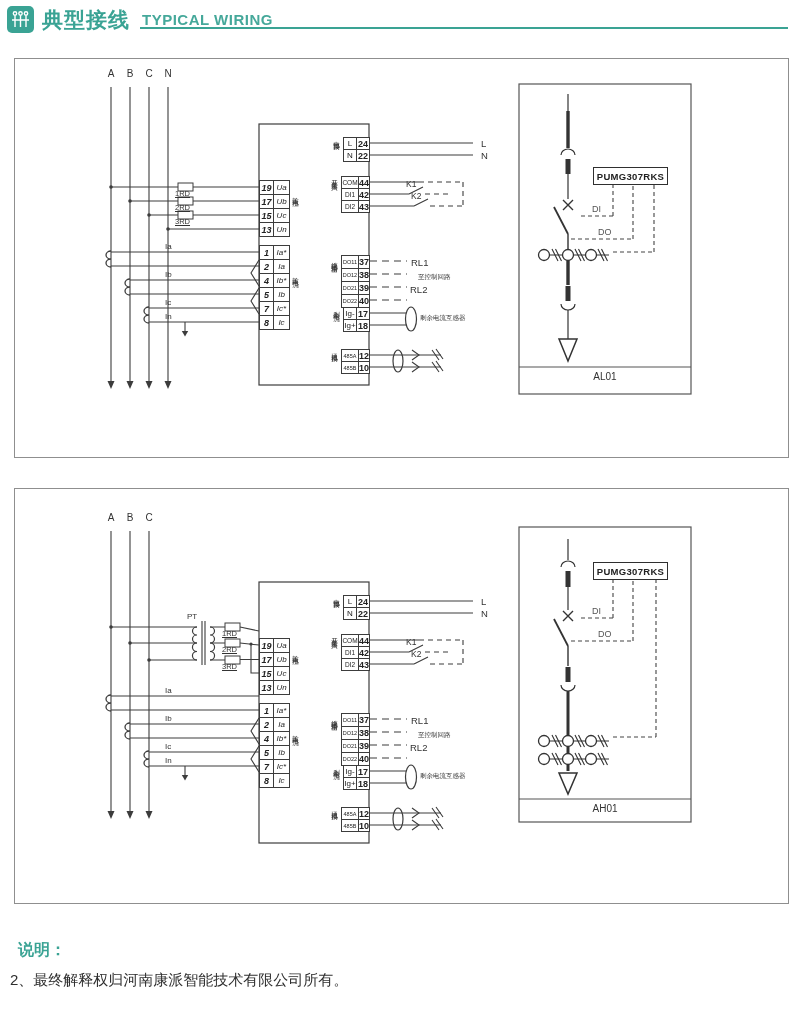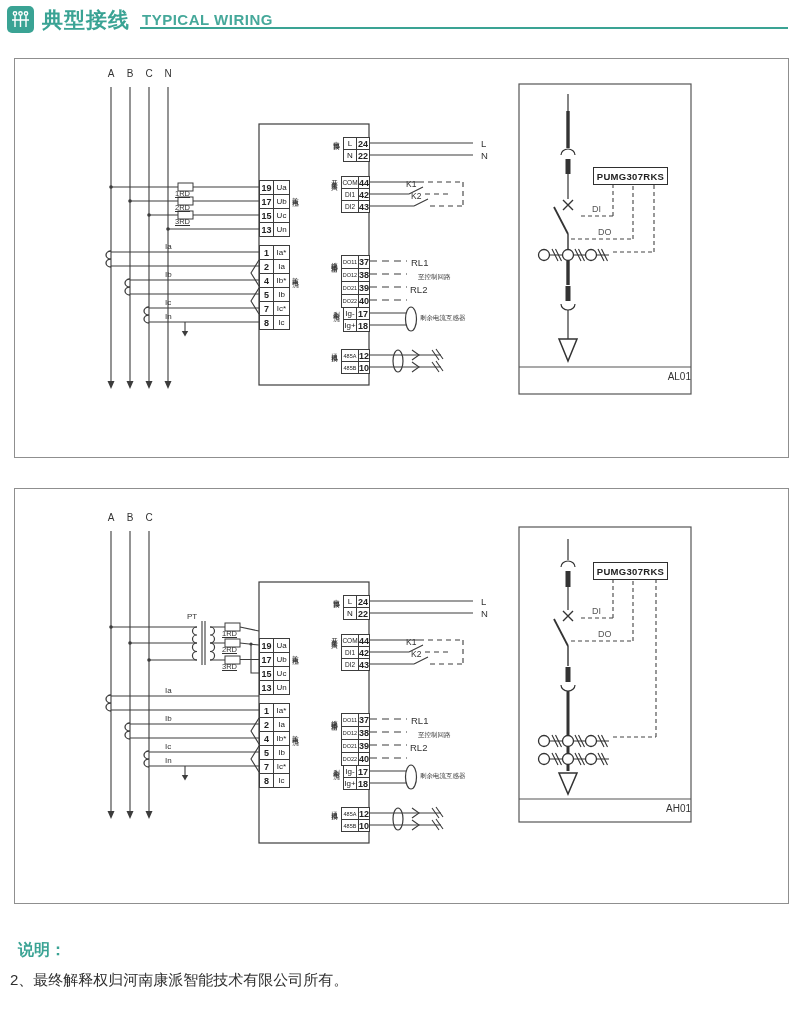--- a/index.html
+++ b/index.html
@@ -21,29 +21,29 @@
   .fuse{position:absolute;font-size:7.5px;color:#333;line-height:1;text-decoration:underline;margin-top:17px;}
   .k{position:absolute;font-size:8.5px;color:#333;line-height:1;text-align:right;}
   .rl{position:absolute;font-size:9.5px;color:#333;line-height:1;}
   .tiny{position:absolute;font-size:6.5px;color:#333;line-height:1;}
   .outln{position:absolute;font-size:9.5px;color:#333;line-height:1;}
   
   .tg{position:absolute;background:#fff;border-left:1px solid #3c3c3c;border-top:1px solid #3c3c3c;}
   .trow{display:flex;}
   .tg .c{box-sizing:border-box;border-right:1px solid #3c3c3c;border-bottom:1px solid #3c3c3c;
          display:flex;align-items:center;justify-content:center;}
-  .r14 .c{height:14px;} .r13 .c{height:13px;} .r12 .c{height:12px;}
+  .r14 .c{height:14px;font-style:italic;} .r13 .c{height:13px;} .r12 .c{height:12px;}
   .w14{width:14px;} .w16{width:16px;} .w13{width:13px;} .w17{width:17px;} .w11{width:11px;}
   .n{font-weight:700;font-size:9px;color:#222;} .l{font-size:8px;color:#222;} .lt{font-size:5.5px;color:#222;}
   .vl{position:absolute;writing-mode:vertical-rl;text-orientation:upright;font-size:6.5px;
       line-height:1;color:#333;letter-spacing:1px;}
   .pbox{position:absolute;border:1.4px solid #2f2f2f;background:#fff;font-weight:bold;font-size:9.5px;
         color:#222;display:flex;align-items:center;justify-content:center;letter-spacing:.3px;}
   .plbl{position:absolute;font-size:9px;color:#555;line-height:1;}
-  .cab{position:absolute;text-align:right;font-size:10px;color:#333;}
+  .cab{position:absolute;text-align:center;font-size:10px;color:#333;}
   .caption{position:absolute;left:0;right:0;text-align:center;font-size:15.5px;color:#3a3a3a;letter-spacing:.5px;}
   
   .notes{position:absolute;left:10px;top:940px;}
   .notes-title{font-size:16px;font-weight:bold;color:#3aa394;margin:0 0 5px 8px;}
   .note-item{font-size:15px;color:#2f2f2f;line-height:27px;}
 </style>
 </head>
 <body>
 
 <div class="page">

